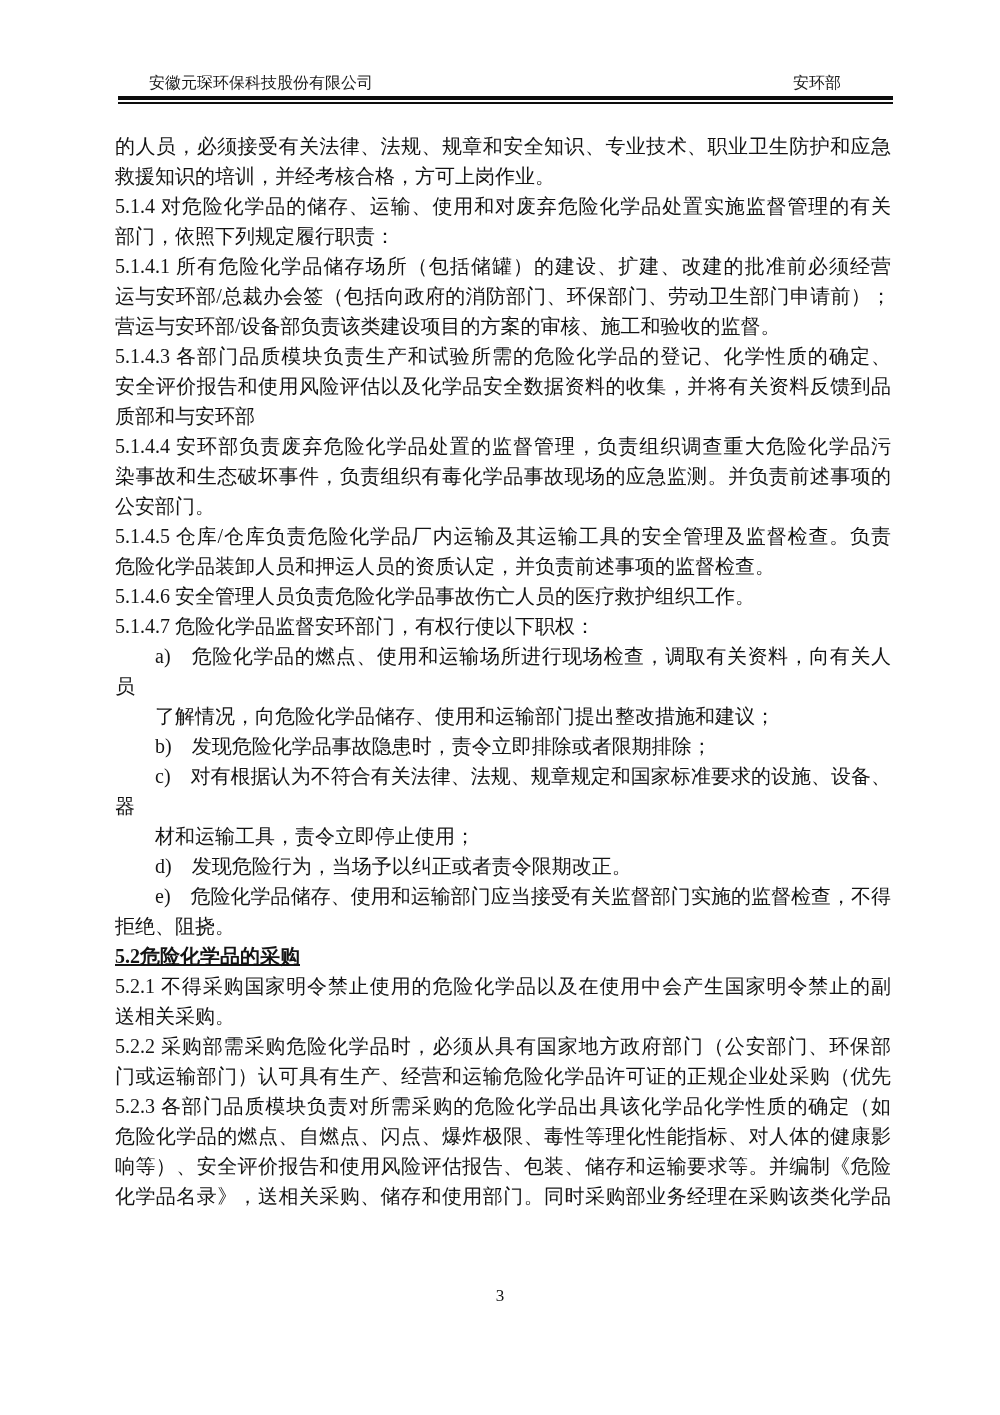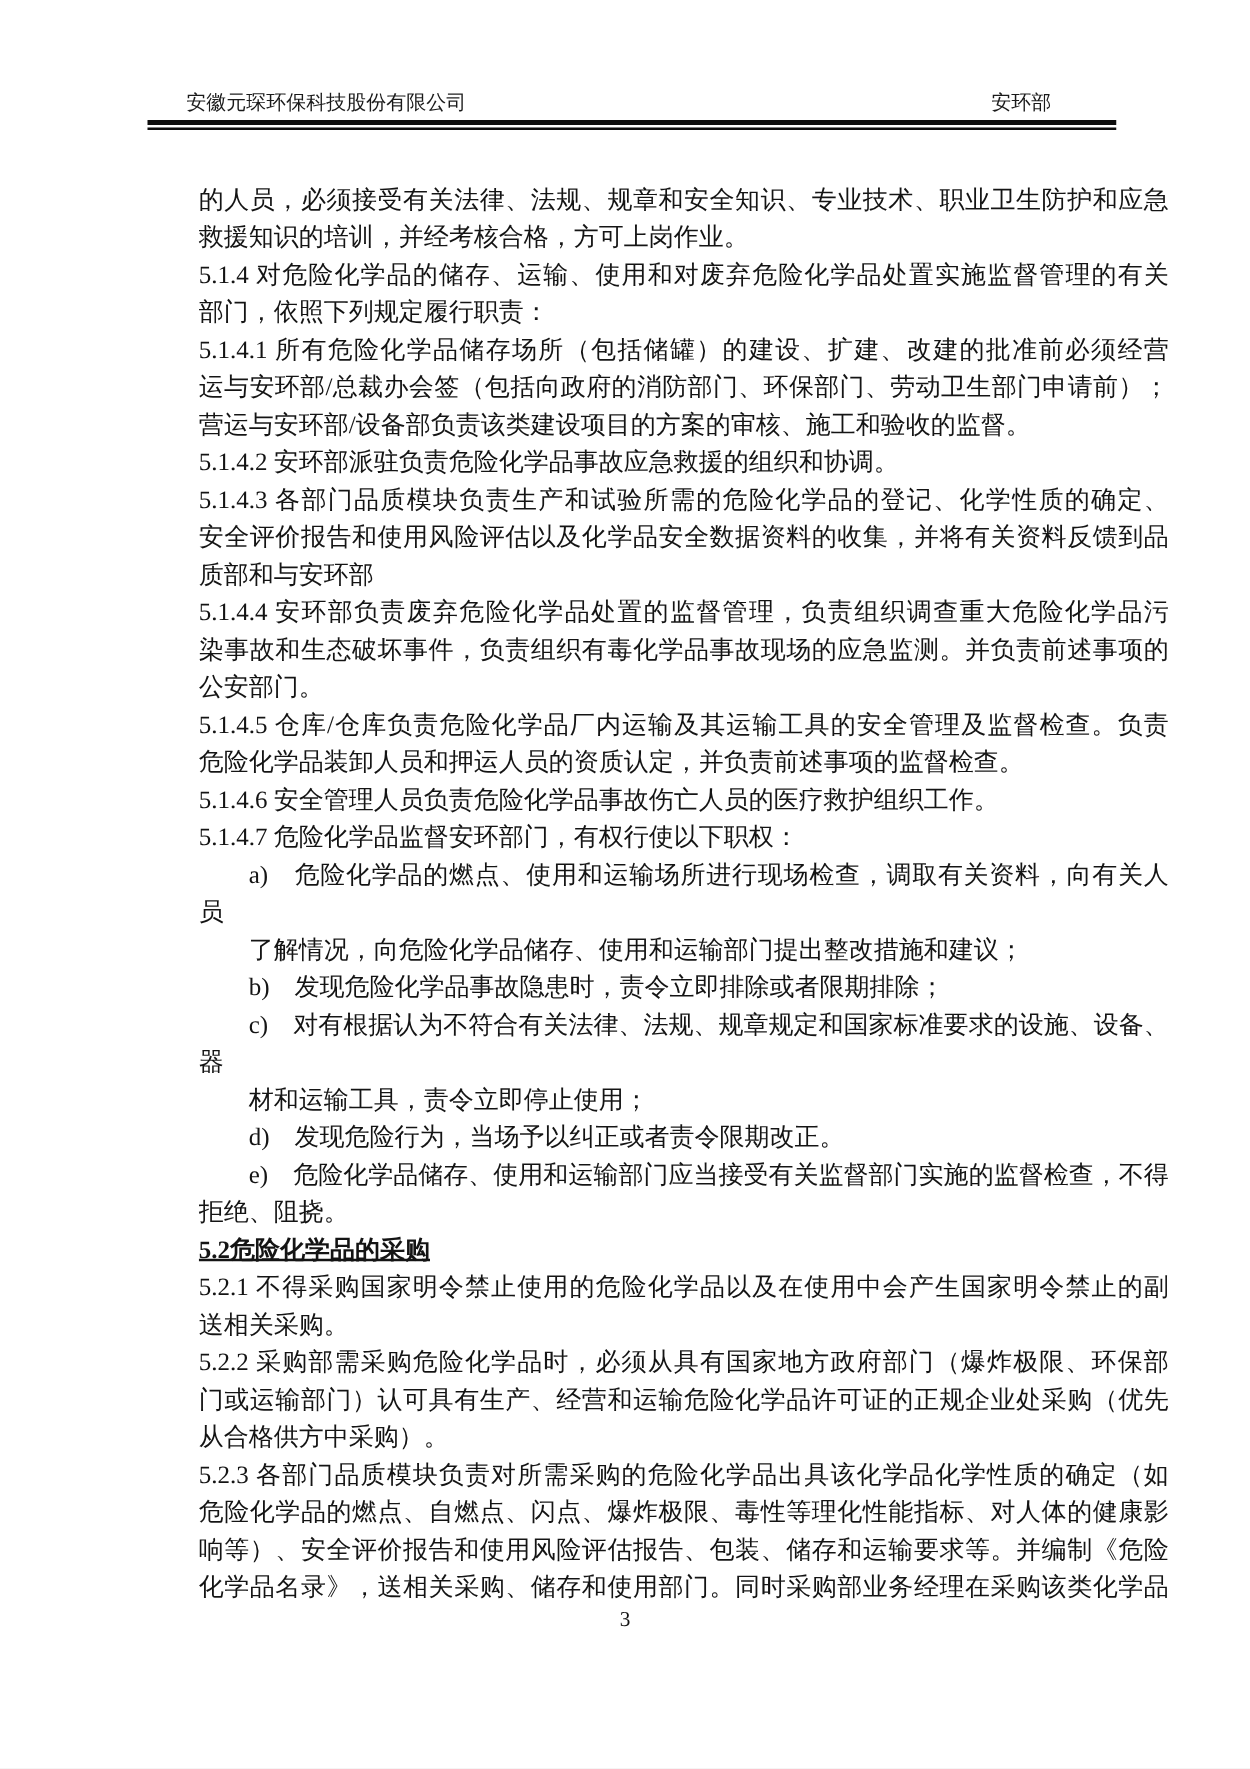--- a/index.html
+++ b/index.html
@@ -29,23 +29,22 @@
     top: 96px;
     width: 775px;
     height: 2px;
     border-top: 4px solid #0d0d0d;
     border-bottom: 2px solid #0d0d0d;
     background: #ffffff;
   }
   .doc-body {
     position: absolute;
     left: 115px;
-    top: 145px;
+    top: 131px;
     width: 776px;
-    margin-left: 44px;
   }
   .line {
     height: 30px;
     line-height: 30px;
     font-size: 20px;
     color: #141414;
     overflow: hidden;
     white-space: nowrap;
   }
   .line.fill {
@@ -81,21 +80,20 @@
   <div class="header-rule"></div>
 
   <div class="doc-body" id="doc-body">
       <div class="line fill">的人员，必须接受有关法律、法规、规章和安全知识、专业技术、职业卫生防护和应急</div>
       <div class="line">救援知识的培训，并经考核合格，方可上岗作业。</div>
       <div class="line fill">5.1.4 对危险化学品的储存、运输、使用和对废弃危险化学品处置实施监督管理的有关</div>
       <div class="line">部门，依照下列规定履行职责：</div>
       <div class="line fill">5.1.4.1 所有危险化学品储存场所（包括储罐）的建设、扩建、改建的批准前必须经营</div>
       <div class="line fill">运与安环部/总裁办会签（包括向政府的消防部门、环保部门、劳动卫生部门申请前）；</div>
       <div class="line">营运与安环部/设备部负责该类建设项目的方案的审核、施工和验收的监督。</div>
-      <div class="line">5.1.4.2 安环部派驻负责危险化学品事故应急救援的组织和协调。</div>
       <div class="line fill">5.1.4.3 各部门品质模块负责生产和试验所需的危险化学品的登记、化学性质的确定、</div>
       <div class="line fill">安全评价报告和使用风险评估以及化学品安全数据资料的收集，并将有关资料反馈到品</div>
       <div class="line">质部和与安环部</div>
       <div class="line fill">5.1.4.4 安环部负责废弃危险化学品处置的监督管理，负责组织调查重大危险化学品污</div>
       <div class="line fill">染事故和生态破坏事件，负责组织有毒化学品事故现场的应急监测。并负责前述事项的</div>
       <div class="line">公安部门。</div>
       <div class="line fill">5.1.4.5 仓库/仓库负责危险化学品厂内运输及其运输工具的安全管理及监督检查。负责</div>
       <div class="line">危险化学品装卸人员和押运人员的资质认定，并负责前述事项的监督检查。</div>
       <div class="line">5.1.4.6 安全管理人员负责危险化学品事故伤亡人员的医疗救护组织工作。</div>
       <div class="line">5.1.4.7 危险化学品监督安环部门，有权行使以下职权：</div>
@@ -105,23 +103,22 @@
       <div class="line indent">b)　发现危险化学品事故隐患时，责令立即排除或者限期排除；</div>
       <div class="line fill indent">c)　对有根据认为不符合有关法律、法规、规章规定和国家标准要求的设施、设备、</div>
       <div class="line">器</div>
       <div class="line indent">材和运输工具，责令立即停止使用；</div>
       <div class="line indent">d)　发现危险行为，当场予以纠正或者责令限期改正。</div>
       <div class="line fill indent">e)　危险化学品储存、使用和运输部门应当接受有关监督部门实施的监督检查，不得</div>
       <div class="line">拒绝、阻挠。</div>
       <div class="line bold">5.2危险化学品的采购</div>
       <div class="line fill">5.2.1 不得采购国家明令禁止使用的危险化学品以及在使用中会产生国家明令禁止的副</div>
       <div class="line">送相关采购。</div>
-      <div class="line fill">5.2.2 采购部需采购危险化学品时，必须从具有国家地方政府部门（爆炸极限、环保部</div>
+      <div class="line fill">5.2.2 采购部需采购危险化学品时，必须从具有国家地方政府部门（公安部门、环保部</div>
       <div class="line fill">门或运输部门）认可具有生产、经营和运输危险化学品许可证的正规企业处采购（优先</div>
-      <div class="line">从合格供方中采购）。</div>
       <div class="line fill">5.2.3 各部门品质模块负责对所需采购的危险化学品出具该化学品化学性质的确定（如</div>
       <div class="line fill">危险化学品的燃点、自燃点、闪点、爆炸极限、毒性等理化性能指标、对人体的健康影</div>
       <div class="line fill">响等）、安全评价报告和使用风险评估报告、包装、储存和运输要求等。并编制《危险</div>
       <div class="line fill">化学品名录》，送相关采购、储存和使用部门。同时采购部业务经理在采购该类化学品</div>
     </div>
 
   <div class="footer">
     <span>3</span>
   </div>
 

